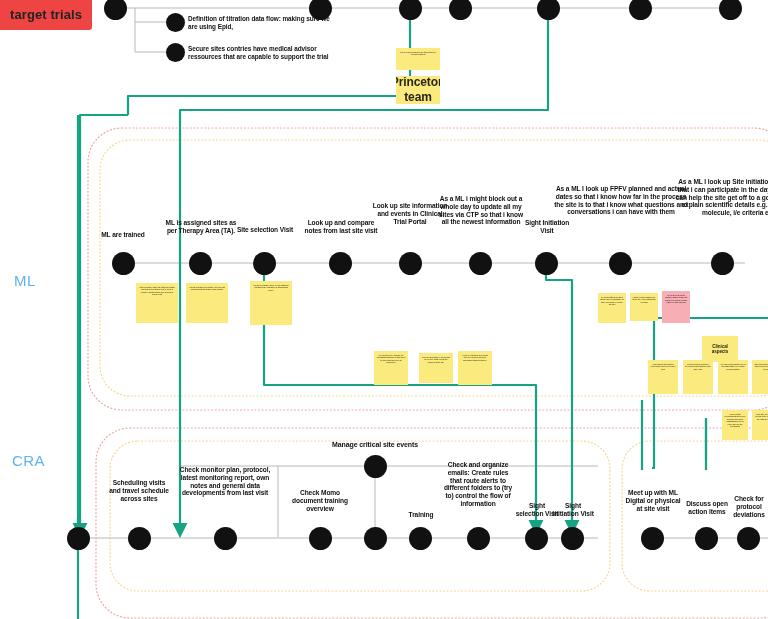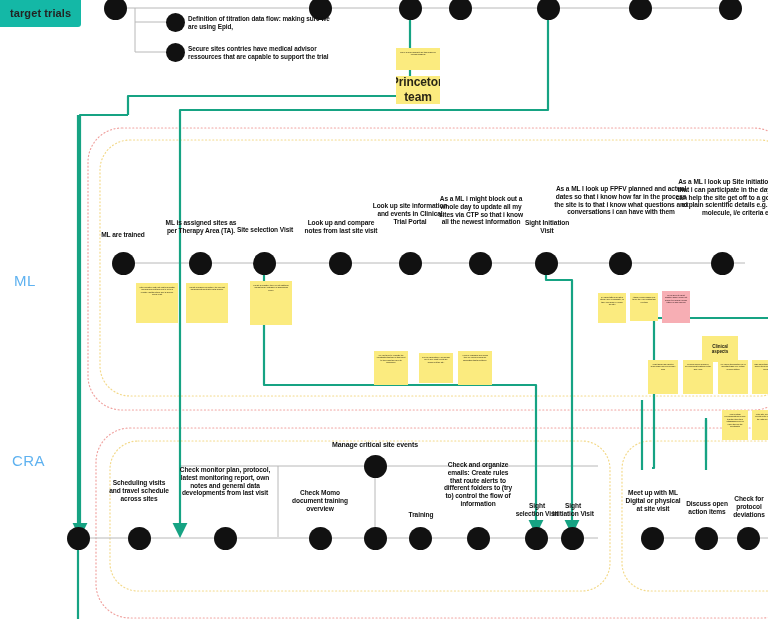--- a/index.html
+++ b/index.html
@@ -25,22 +25,22 @@
   }
 
   
   .lane-label{
     position:absolute;color:#5fb2f0;font-size:15px;font-weight:400;
     letter-spacing:.4px;
   }
 
   
   .chip{
-    position:absolute;background:#14b8a6;color:#232323;
-    font-size:11px;font-weight:bold;letter-spacing:.1px;
+    position:absolute;background:#ef4444;color:#232323;
+    font-size:13px;font-weight:bold;letter-spacing:.1px;
     padding:7px 10px 8px 10px;border-radius:0 0 3px 0;
   }
 
   
   .sticky{
     position:absolute;box-sizing:border-box;
     background:#fbeb7f;color:#2a2616;
     padding:3px 2px;text-align:center;overflow:hidden;
     line-height:1.12;letter-spacing:-0.1px;
   }

